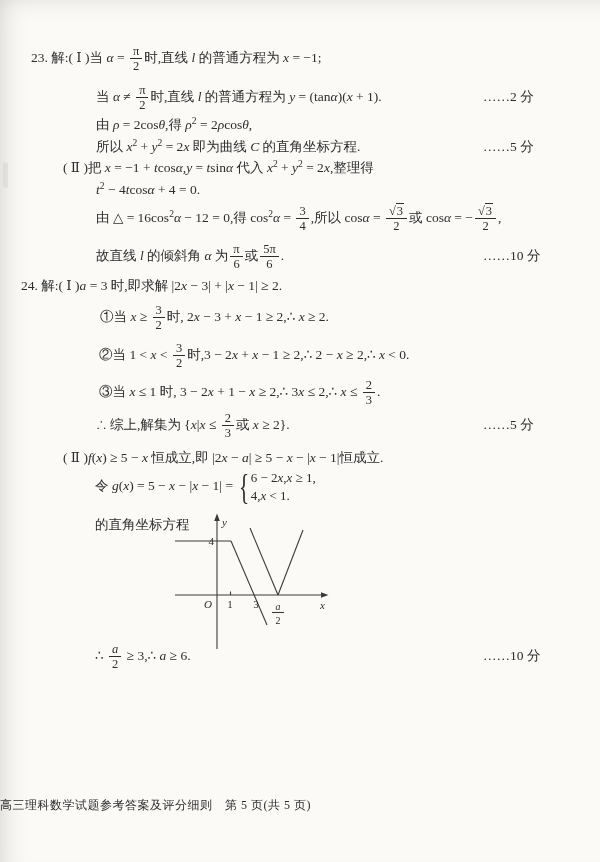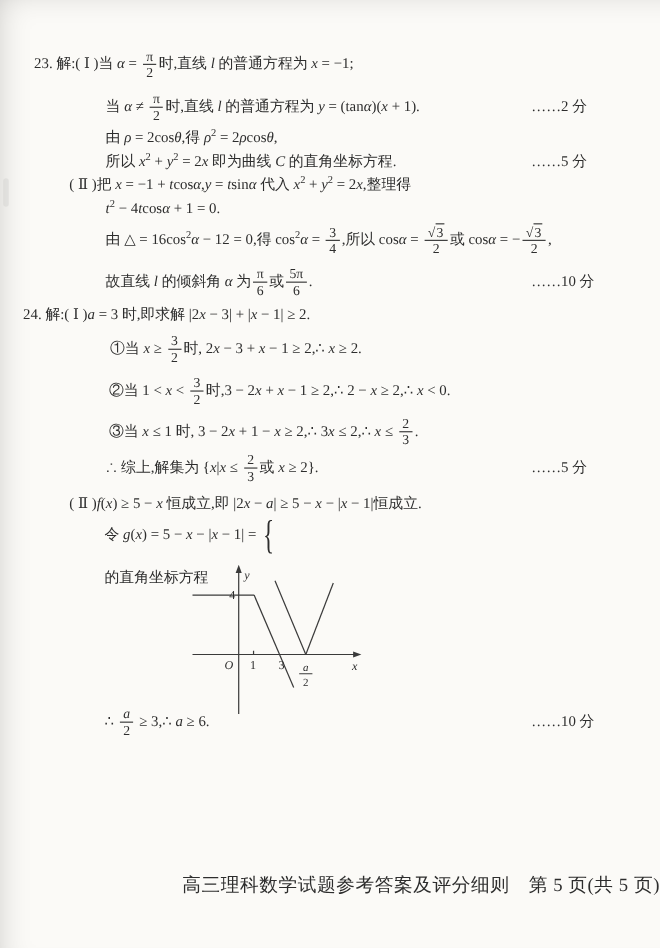--- a/index.html
+++ b/index.html
@@ -47,47 +47,51 @@
   
   #graph { position:absolute; left:155px; top:513px; }
   #graph line { stroke:var(--axis); stroke-width:1.1; fill:none; }
   #graph polygon { fill:var(--axis); stroke:none; }
   #graph text { fill:var(--ink); font-size:11px; font-family:"Liberation Serif","DejaVu Serif",serif; }
   #graph text.it { font-style:italic; }
   #graph text.small { font-size:10px; }
   
   #footer {
     position:absolute; top:794px; left:0; width:600px;
-    text-align:right; font-size:17px; letter-spacing:.5px; line-height:22px;
+    text-align:left; font-size:12px; letter-spacing:.5px; line-height:22px;
   }
 </style>
 </head>
 <body>
 
 <div id="page">
 
   <div class="artifact"></div>
 
   <div id="content">
       <div class="line tall" style="top: 41px;"><span class="tokens" style="margin-left: 31px;"><span class="mt">23. 解:( Ⅰ )当 </span><span class="mi">α</span><span class="mt"> = </span><span class="frac"><span class="num"><span class="mt">π</span></span><span class="den"><span class="mt">2</span></span></span><span class="mt">时,直线 </span><span class="mi">l</span><span class="mt"> 的普通方程为 </span><span class="mi">x</span><span class="mt"> = −1;</span></span></div>
       <div class="line tall" style="top: 80px;"><span class="tokens" style="margin-left: 96px;"><span class="mt">当 </span><span class="mi">α</span><span class="mt"> ≠ </span><span class="frac"><span class="num"><span class="mt">π</span></span><span class="den"><span class="mt">2</span></span></span><span class="mt">时,直线 </span><span class="mi">l</span><span class="mt"> 的普通方程为 </span><span class="mi">y</span><span class="mt"> = (tan</span><span class="mi">α</span><span class="mt">)(</span><span class="mi">x</span><span class="mt"> + 1).</span></span><span class="score">……2 分</span></div>
       <div class="line plain" style="top: 114px;"><span class="tokens" style="margin-left: 96px;"><span class="mt">由 </span><span class="mi">ρ</span><span class="mt"> = 2cos</span><span class="mi">θ</span><span class="mt">,得 </span><span class="mi">ρ</span><sup>2</sup><span class="mt"> = 2</span><span class="mi">ρ</span><span class="mt">cos</span><span class="mi">θ</span><span class="mt">,</span></span></div>
       <div class="line plain" style="top: 136px;"><span class="tokens" style="margin-left: 96px;"><span class="mt">所以 </span><span class="mi">x</span><sup>2</sup><span class="mt"> + </span><span class="mi">y</span><sup>2</sup><span class="mt"> = 2</span><span class="mi">x</span><span class="mt"> 即为曲线 </span><span class="mi">C</span><span class="mt"> 的直角坐标方程.</span></span><span class="score">……5 分</span></div>
       <div class="line plain" style="top: 157px;"><span class="tokens" style="margin-left: 63px;"><span class="mt">( Ⅱ )把 </span><span class="mi">x</span><span class="mt"> = −1 + </span><span class="mi">t</span><span class="mt">cos</span><span class="mi">α</span><span class="mt">,</span><span class="mi">y</span><span class="mt"> = </span><span class="mi">t</span><span class="mt">sin</span><span class="mi">α</span><span class="mt"> 代入 </span><span class="mi">x</span><sup>2</sup><span class="mt"> + </span><span class="mi">y</span><sup>2</sup><span class="mt"> = 2</span><span class="mi">x</span><span class="mt">,整理得</span></span></div>
-      <div class="line plain" style="top: 179px;"><span class="tokens" style="margin-left: 96px;"><span class="mi">t</span><sup>2</sup><span class="mt"> − 4</span><span class="mi">t</span><span class="mt">cos</span><span class="mi">α</span><span class="mt"> + 1 = 0.</span></span></div>
+      <div class="line plain" style="top: 179px;"><span class="tokens" style="margin-left: 96px;"><span class="mi">t</span><sup>2</sup><span class="mt"> − 4</span><span class="mi">t</span><span class="mt">cos</span><span class="mi">α</span><span class="mt"> + 4 = 0.</span></span></div>
       <div class="line tall" style="top: 201px;"><span class="tokens" style="margin-left: 96px;"><span class="mt">由 △ = 16cos</span><sup>2</sup><span class="mi">α</span><span class="mt"> − 12 = 0,得 cos</span><sup>2</sup><span class="mi">α</span><span class="mt"> = </span><span class="frac"><span class="num"><span class="mt">3</span></span><span class="den"><span class="mt">4</span></span></span><span class="mt">,所以 cos</span><span class="mi">α</span><span class="mt"> = </span><span class="frac"><span class="num"><span class="sqrt"><span class="rad">√</span><span class="radicand"><span class="mt">3</span></span></span></span><span class="den"><span class="mt">2</span></span></span><span class="mt">或 cos</span><span class="mi">α</span><span class="mt"> = −</span><span class="frac"><span class="num"><span class="sqrt"><span class="rad">√</span><span class="radicand"><span class="mt">3</span></span></span></span><span class="den"><span class="mt">2</span></span></span><span class="mt">,</span></span></div>
       <div class="line tall" style="top: 239px;"><span class="tokens" style="margin-left: 96px;"><span class="mt">故直线 </span><span class="mi">l</span><span class="mt"> 的倾斜角 </span><span class="mi">α</span><span class="mt"> 为</span><span class="frac"><span class="num"><span class="mt">π</span></span><span class="den"><span class="mt">6</span></span></span><span class="mt">或</span><span class="frac"><span class="num"><span class="mt">5π</span></span><span class="den"><span class="mt">6</span></span></span><span class="mt">.</span></span><span class="score">……10 分</span></div>
       <div class="line plain" style="top: 275px;"><span class="tokens" style="margin-left: 21px;"><span class="mt">24. 解:( Ⅰ )</span><span class="mi">a</span><span class="mt"> = 3 时,即求解 |2</span><span class="mi">x</span><span class="mt"> − 3| + |</span><span class="mi">x</span><span class="mt"> − 1| ≥ 2.</span></span></div>
       <div class="line tall" style="top: 300px;"><span class="tokens" style="margin-left: 100px;"><span class="mt">①当 </span><span class="mi">x</span><span class="mt"> ≥ </span><span class="frac"><span class="num"><span class="mt">3</span></span><span class="den"><span class="mt">2</span></span></span><span class="mt">时, 2</span><span class="mi">x</span><span class="mt"> − 3 + </span><span class="mi">x</span><span class="mt"> − 1 ≥ 2,∴ </span><span class="mi">x</span><span class="mt"> ≥ 2.</span></span></div>
       <div class="line tall" style="top: 338px;"><span class="tokens" style="margin-left: 99px;"><span class="mt">②当 1 &lt; </span><span class="mi">x</span><span class="mt"> &lt; </span><span class="frac"><span class="num"><span class="mt">3</span></span><span class="den"><span class="mt">2</span></span></span><span class="mt">时,3 − 2</span><span class="mi">x</span><span class="mt"> + </span><span class="mi">x</span><span class="mt"> − 1 ≥ 2,∴ 2 − </span><span class="mi">x</span><span class="mt"> ≥ 2,∴ </span><span class="mi">x</span><span class="mt"> &lt; 0.</span></span></div>
       <div class="line tall" style="top: 375px;"><span class="tokens" style="margin-left: 99px;"><span class="mt">③当 </span><span class="mi">x</span><span class="mt"> ≤ 1 时, 3 − 2</span><span class="mi">x</span><span class="mt"> + 1 − </span><span class="mi">x</span><span class="mt"> ≥ 2,∴ 3</span><span class="mi">x</span><span class="mt"> ≤ 2,∴ </span><span class="mi">x</span><span class="mt"> ≤ </span><span class="frac"><span class="num"><span class="mt">2</span></span><span class="den"><span class="mt">3</span></span></span><span class="mt">.</span></span></div>
       <div class="line tall" style="top: 408px;"><span class="tokens" style="margin-left: 96px;"><span class="mt">∴ 综上,解集为 {</span><span class="mi">x</span><span class="mt">|</span><span class="mi">x</span><span class="mt"> ≤ </span><span class="frac"><span class="num"><span class="mt">2</span></span><span class="den"><span class="mt">3</span></span></span><span class="mt">或 </span><span class="mi">x</span><span class="mt"> ≥ 2}.</span></span><span class="score">……5 分</span></div>
       <div class="line plain" style="top: 447px;"><span class="tokens" style="margin-left: 63px;"><span class="mt">( Ⅱ )</span><span class="mi">f</span><span class="mt">(</span><span class="mi">x</span><span class="mt">) ≥ 5 − </span><span class="mi">x</span><span class="mt"> 恒成立,即 |2</span><span class="mi">x</span><span class="mt"> − </span><span class="mi">a</span><span class="mt">| ≥ 5 − </span><span class="mi">x</span><span class="mt"> − |</span><span class="mi">x</span><span class="mt"> − 1|恒成立.</span></span></div>
       <div class="line xtall" style="top: 463px;"><span class="tokens" style="margin-left: 95px;"><span class="mt">令 </span><span class="mi">g</span><span class="mt">(</span><span class="mi">x</span><span class="mt">) = 5 − </span><span class="mi">x</span><span class="mt"> − |</span><span class="mi">x</span><span class="mt"> − 1| = </span><span class="cases">
             <span class="brace">{</span>
+            <span class="rows">
+              <span class="row"><span class="mt">6 − 2</span><span class="mi">x</span><span class="mt">,</span><span class="mi">x</span><span class="mt"> ≥ 1,</span></span>
+              <span class="row"><span class="mt">4,</span><span class="mi">x</span><span class="mt"> &lt; 1.</span></span>
+            </span>
           </span></span></div>
       <div class="line plain" style="top: 514px;"><span class="tokens" style="margin-left: 95px;"><span class="mt">的直角坐标方程</span></span></div>
       <div class="line tall" style="top: 639px;"><span class="tokens" style="margin-left: 95px;"><span class="mt">∴ </span><span class="frac"><span class="num"><span class="mi">a</span></span><span class="den"><span class="mt">2</span></span></span><span class="mt"> ≥ 3,∴ </span><span class="mi">a</span><span class="mt"> ≥ 6.</span></span><span class="score">……10 分</span></div>
     </div>
 
   <svg id="graph" width="195" height="140" viewBox="0 0 195 140">
     <line x1="62" y1="5" x2="62" y2="136"></line>
     <line x1="20" y1="82" x2="169" y2="82"></line>
     <line x1="20" y1="28" x2="76" y2="28"></line>
     <line x1="76" y1="28" x2="112" y2="112"></line>

